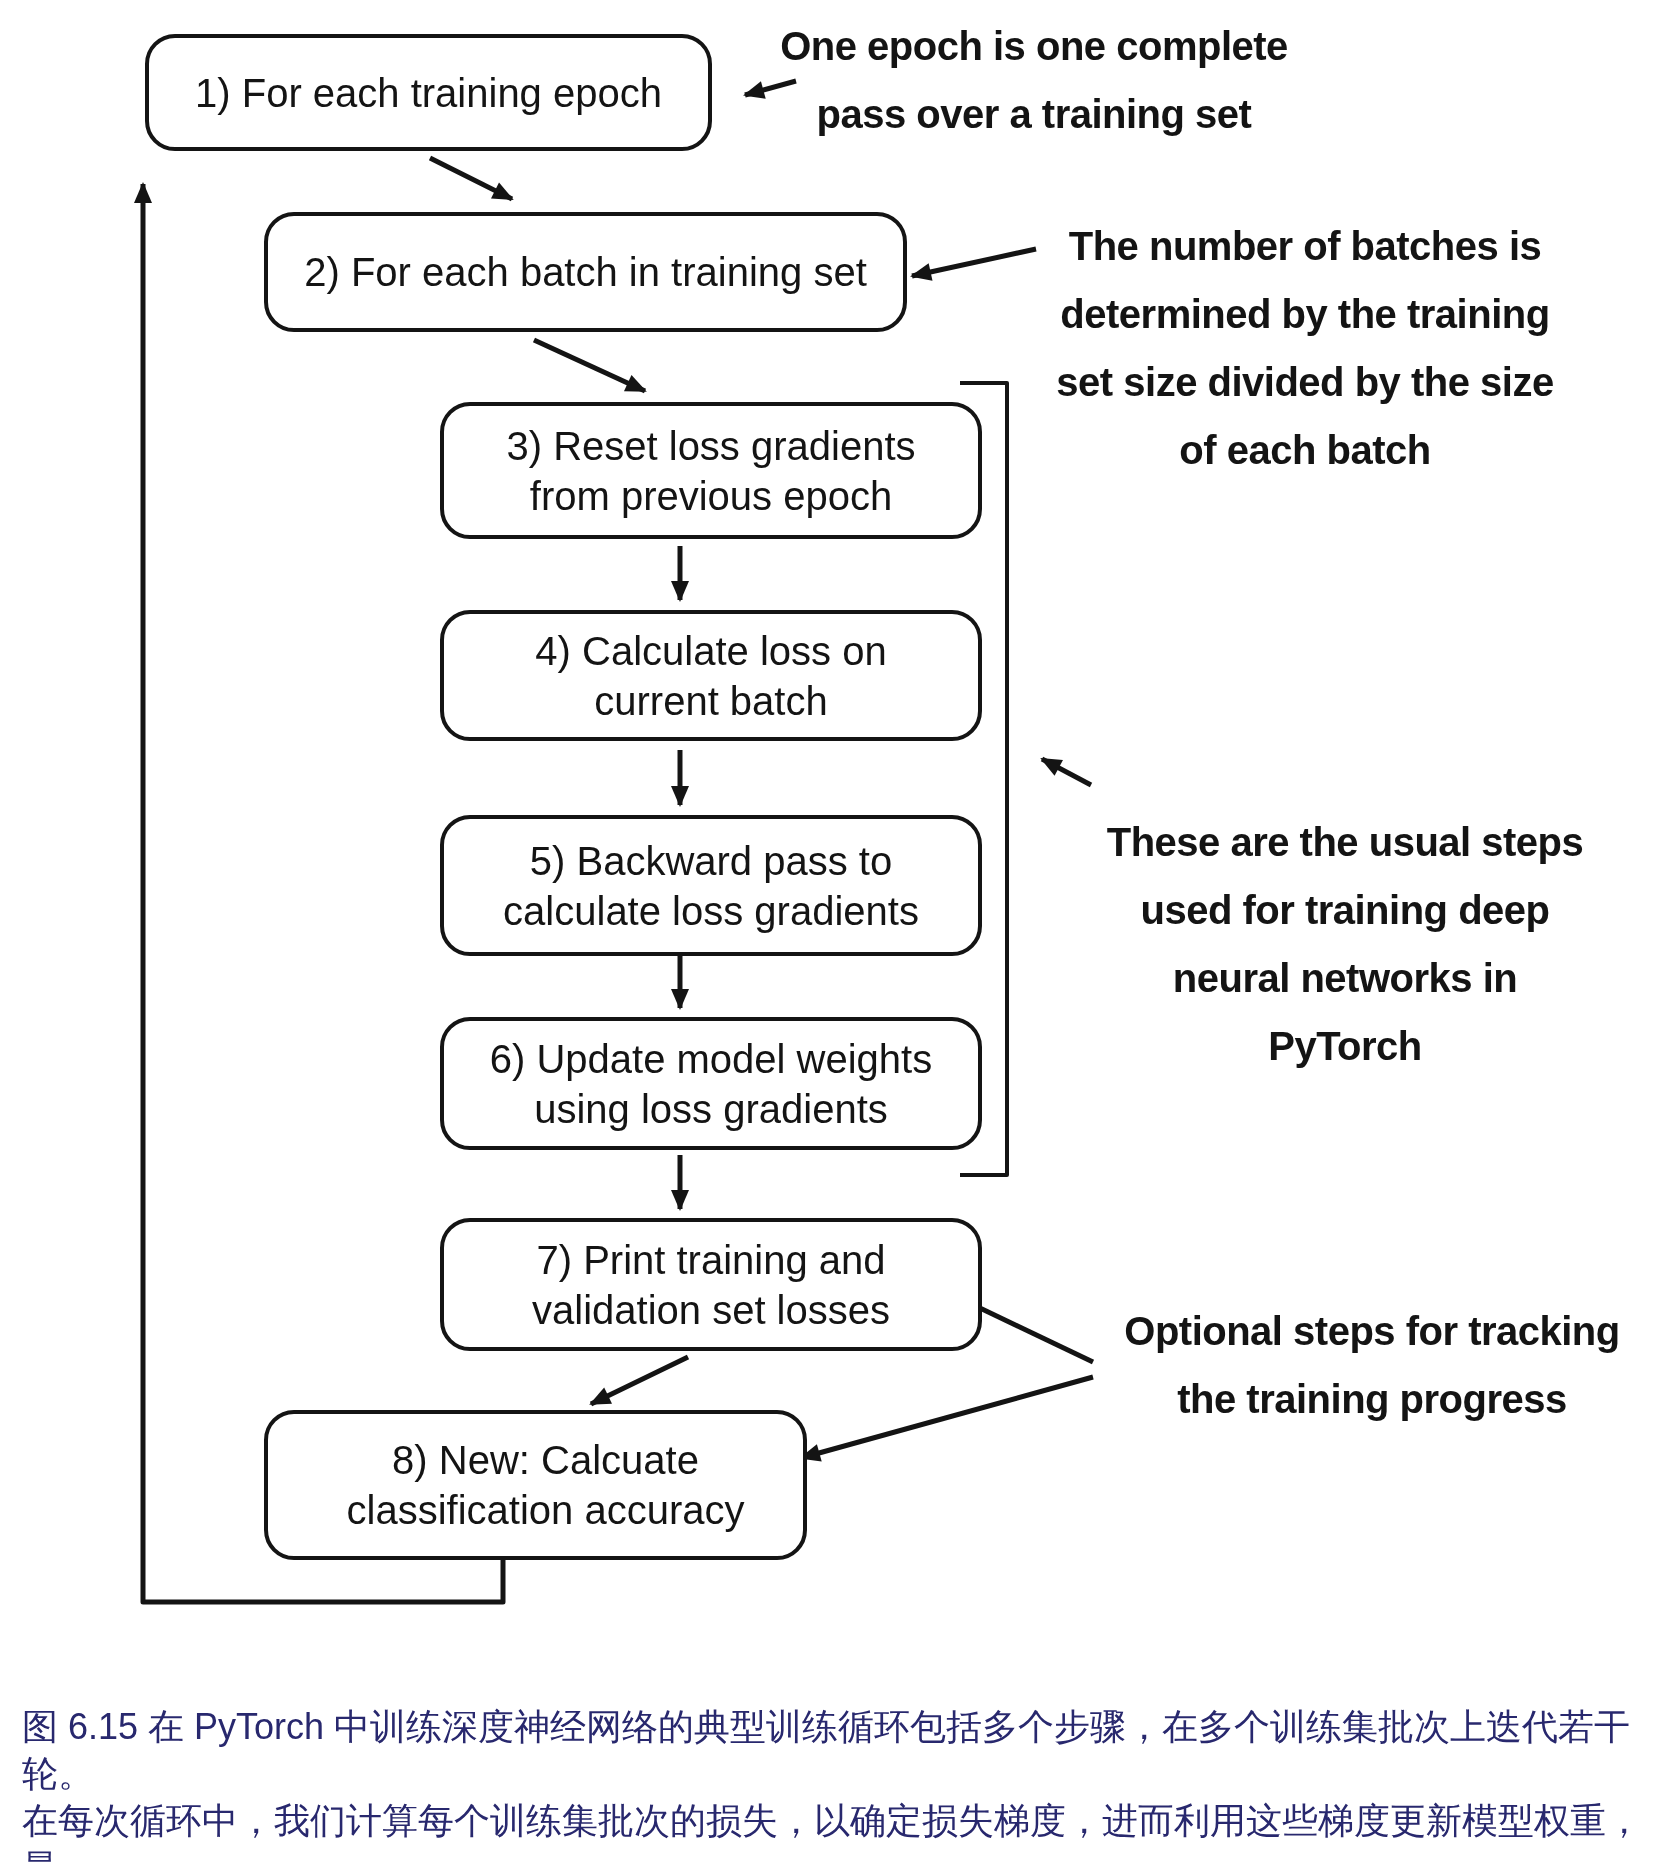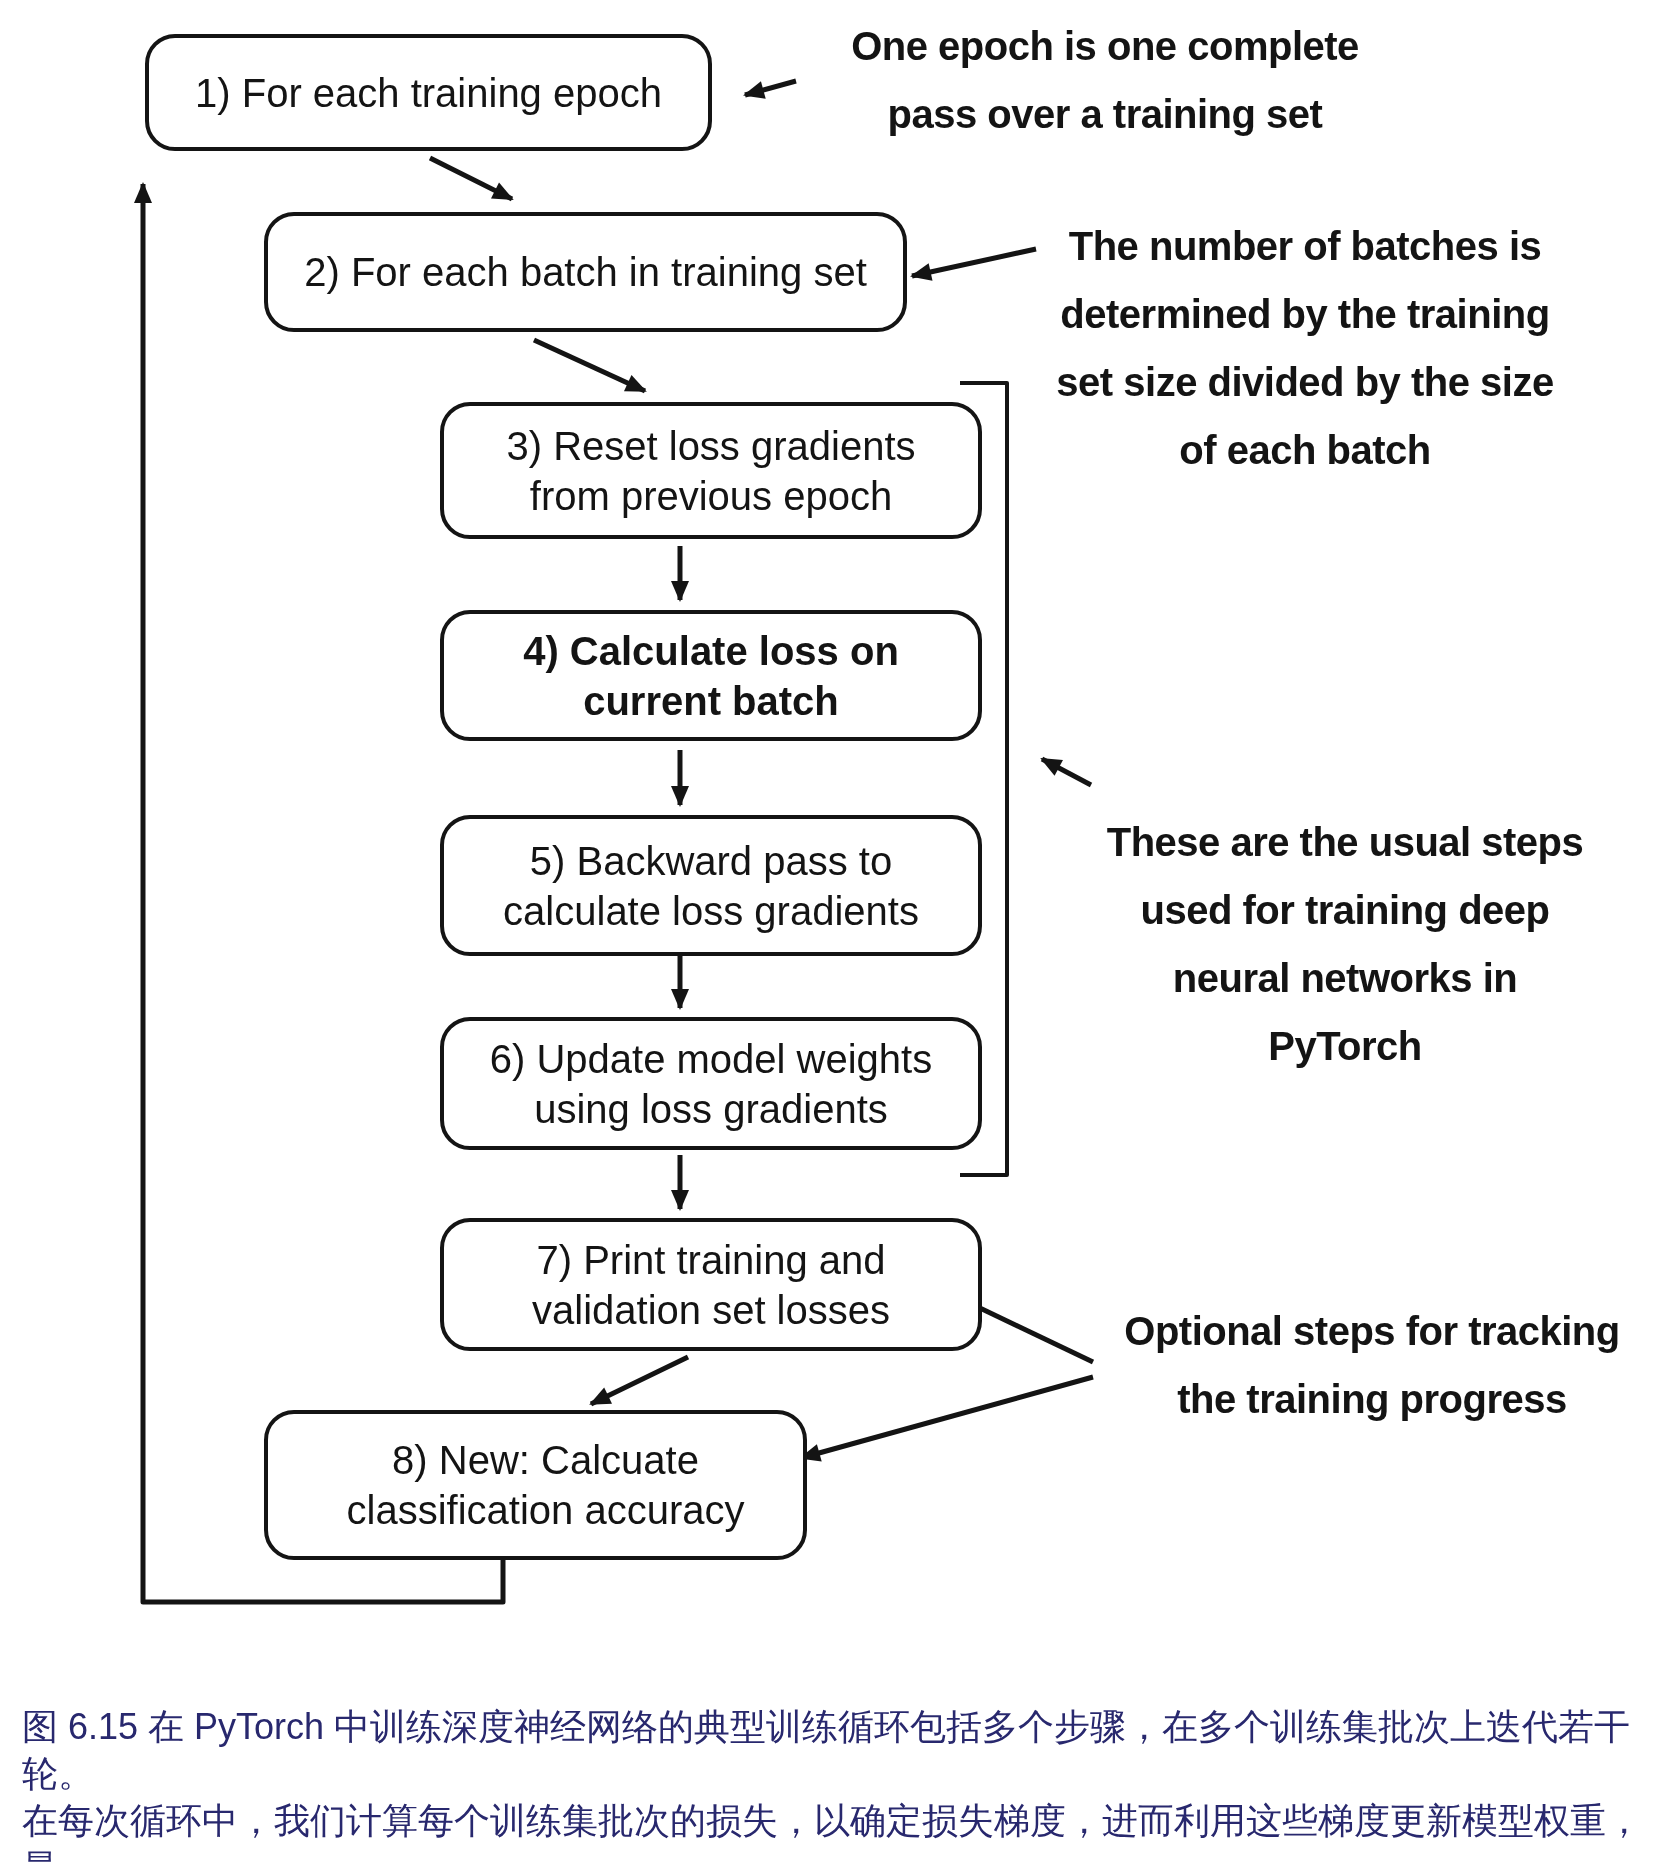--- a/index.html
+++ b/index.html
@@ -83,36 +83,36 @@
     </g>
   </svg>
 
   <div class="flowbox" style="left:113px;top:34px;width:567px;height:117px;">1) For each training epoch</div>
 
   <div class="flowbox" style="left:232px;top:212px;width:643px;height:120px;text-align:center;">2) For each batch in training set</div>
 
   <div class="flowbox" style="left:408px;top:402px;width:542px;height:137px;">3) Reset loss gradients
 from previous epoch</div>
 
-  <div class="flowbox" style="left:408px;top:610px;width:542px;height:131px;font-weight:bold;">4) Calculate loss on
+  <div class="flowbox" style="left:408px;top:610px;width:542px;height:131px;">4) Calculate loss on
 current batch</div>
 
   <div class="flowbox" style="left:408px;top:815px;width:542px;height:141px;">5) Backward pass to
 calculate loss gradients</div>
 
   <div class="flowbox" style="left:408px;top:1017px;width:542px;height:133px;">6) Update model weights
 using loss gradients</div>
 
   <div class="flowbox" style="left:408px;top:1218px;width:542px;height:133px;">7) Print training and
 validation set losses</div>
 
   <div class="flowbox" style="left:232px;top:1410px;width:543px;height:150px;padding-left:20px;">8) New: Calcuate
 classification accuracy</div>
 
-  <div class="ann" style="left:1105px;top:12px;">One epoch is one complete
+  <div class="ann" style="left:1034px;top:12px;">One epoch is one complete
 pass over a training set</div>
 
   <div class="ann" style="left:1345px;top:808px;">These are the usual steps
 used for training deep
 neural networks in
 PyTorch</div>
 
   <div class="ann" style="left:1305px;top:212px;">The number of batches is
 determined by the training
 set size divided by the size

